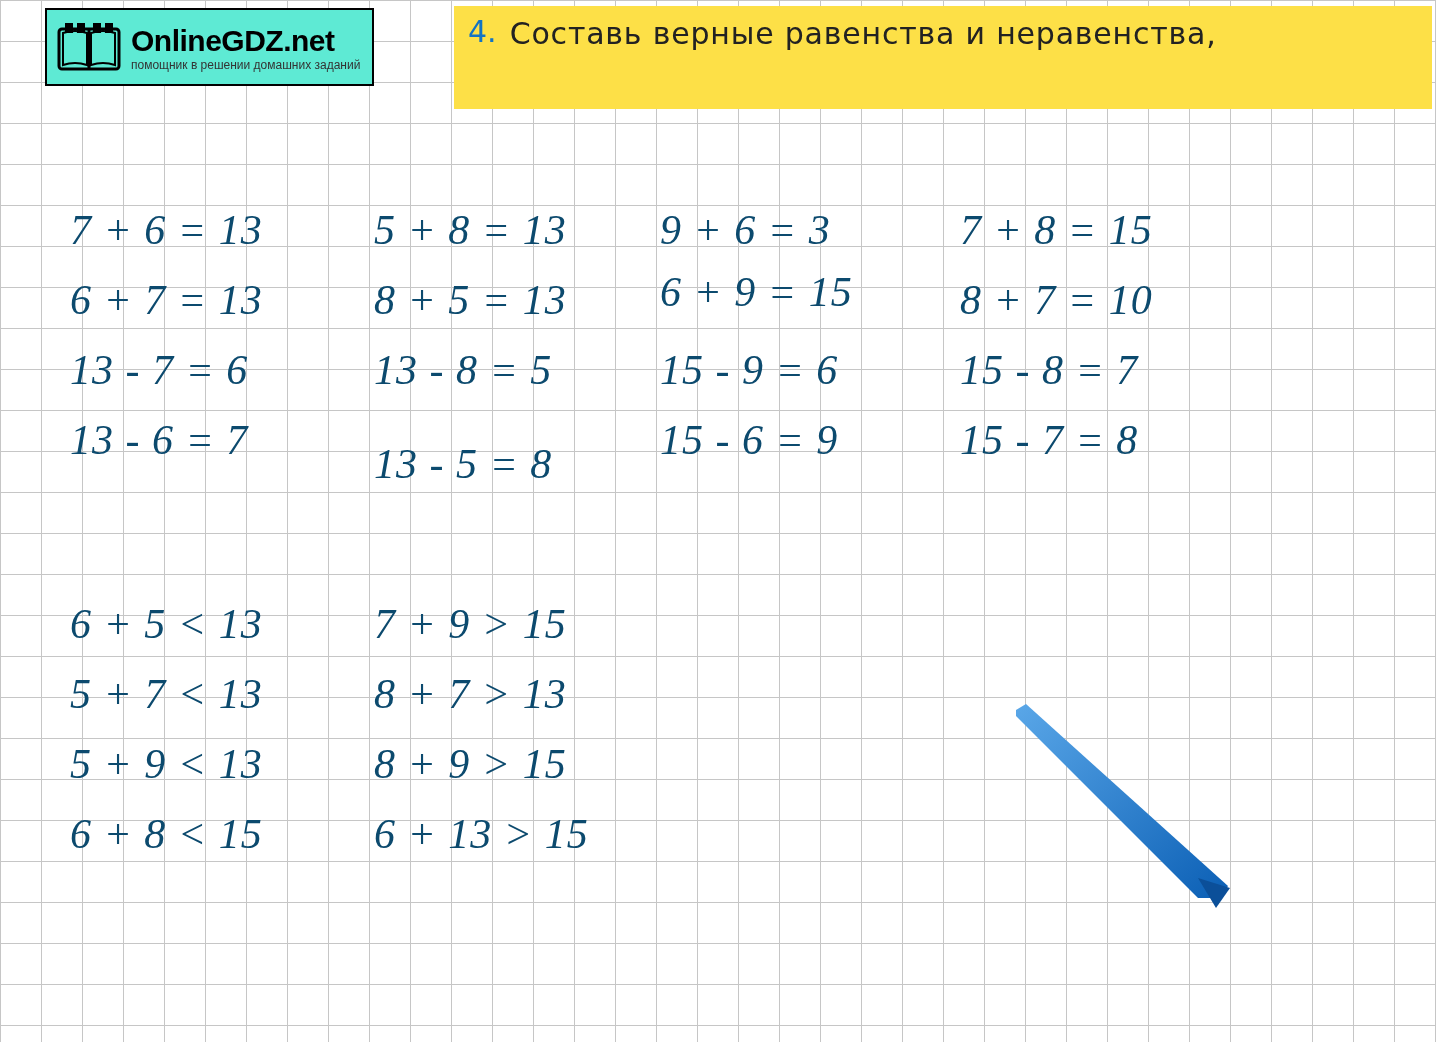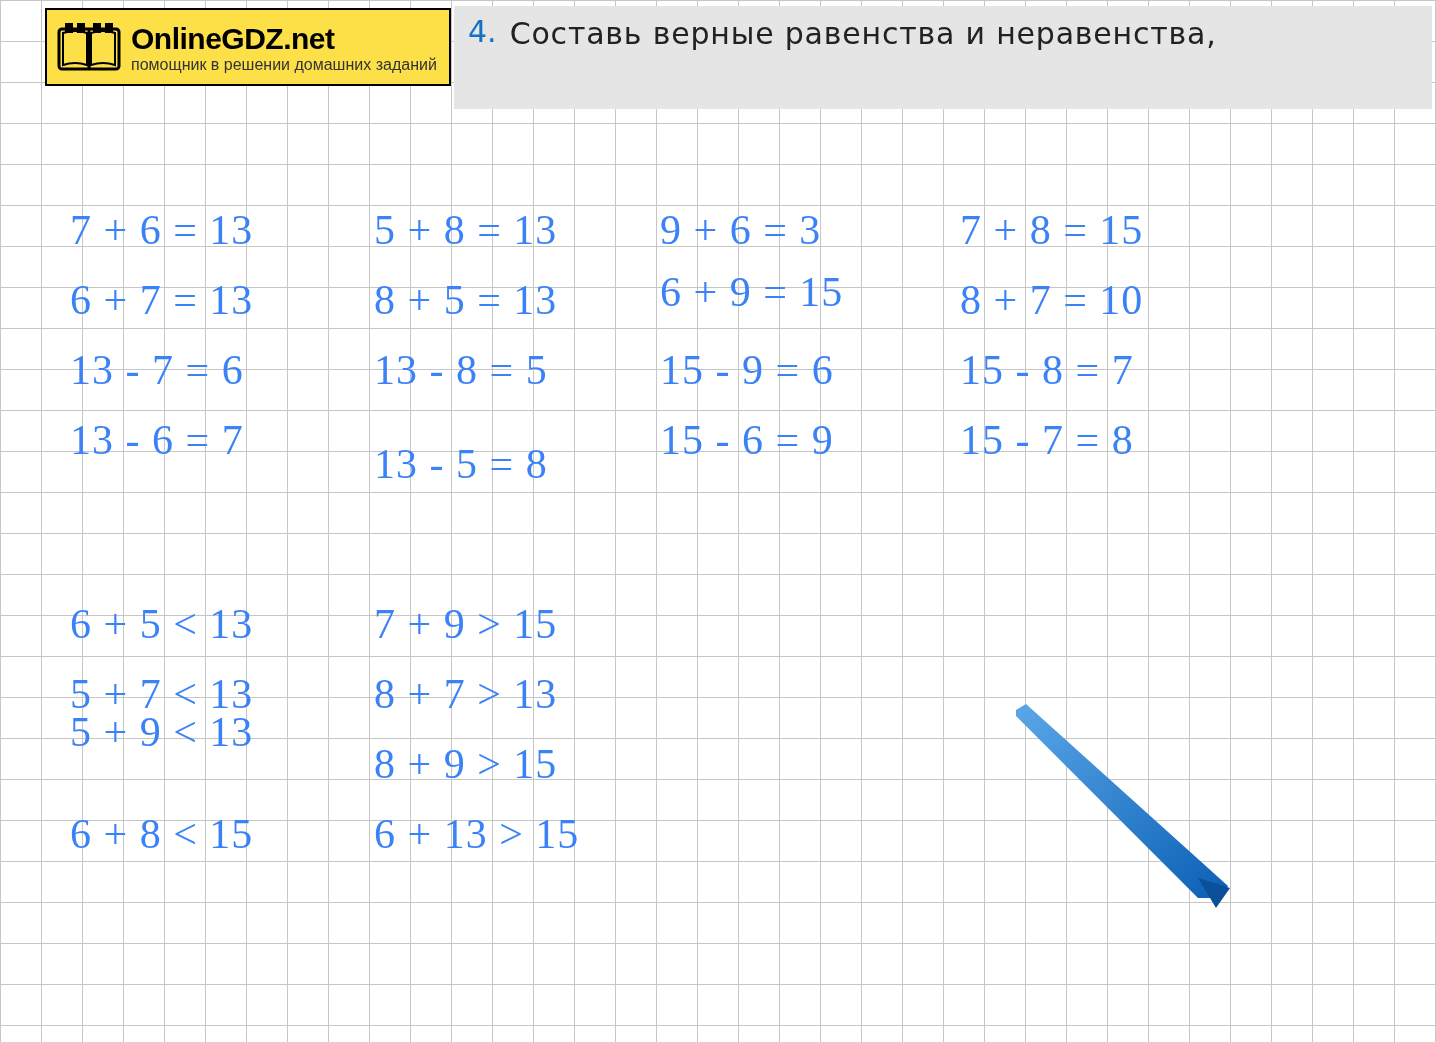--- a/index.html
+++ b/index.html
@@ -15,45 +15,45 @@
       background-image:
         linear-gradient(to right, #999 1px, transparent 1px),
         linear-gradient(to bottom, #999 1px, transparent 1px);
       background-size: 41px 41px;
       opacity: 0.55;
     }
     .logo-box {
       position: absolute;
       top: 8px;
       left: 45px;
-      background: #fde047;
+      background: #5eead4;
       border: 2px solid #000;
       padding: 6px 12px 4px 10px;
       display: flex;
       align-items: center;
       gap: 10px;
       height: 78px;
       z-index: 10;
     }
     .logo-icon {
       width: 64px;
       height: 54px;
       position: relative;
     }
     .logo-icon svg { width: 100%; height: 100%; }
     .logo-text { display: flex; flex-direction: column; }
     .logo-title { font-size: 30px; font-weight: 600; color: #000; letter-spacing: -0.5px; }
-    .logo-sub { font-size: 16px; color: #333; }
+    .logo-sub { font-size: 12px; color: #333; }
 
     .task-box {
       position: absolute;
       top: 6px;
       left: 454px;
       right: 4px;
-      background: #e5e5e5;
+      background: #fde047;
       padding: 8px 14px 14px 14px;
       z-index: 9;
       font-family: "DejaVu Sans", Arial, sans-serif;
     }
     .task-num {
       color: #1273c4;
       font-size: 30px;
       display: inline-block;
       vertical-align: top;
       margin-right: 8px;
@@ -65,21 +65,22 @@
       line-height: 1.35;
       vertical-align: top;
       max-width: 920px;
       letter-spacing: 0.8px;
     }
 
     .eq {
       position: absolute;
       font-family: "Segoe Script", "Brush Script MT", "Comic Sans MS", cursive;
       font-size: 42px;
-      color: #3b82f6;
+      font-style: italic;
+      color: #0c4a6e;
       white-space: nowrap;
       z-index: 5;
       letter-spacing: 1px;
     }
 
     .pen {
       position: absolute;
       left: 998px;
       top: 698px;
       width: 240px;
@@ -134,21 +135,21 @@
 <div class="eq" style="left:660px;top:346px">15 - 9 = 6</div>
 <div class="eq" style="left:660px;top:416px">15 - 6 = 9</div>
 
 <div class="eq" style="left:960px;top:206px">7 + 8 = 15</div>
 <div class="eq" style="left:960px;top:276px">8 + 7 = 10</div>
 <div class="eq" style="left:960px;top:346px">15 - 8 = 7</div>
 <div class="eq" style="left:960px;top:416px">15 - 7 = 8</div>
 
 <div class="eq" style="left:70px;top:600px">6 + 5 &lt; 13</div>
 <div class="eq" style="left:70px;top:670px">5 + 7 &lt; 13</div>
-<div class="eq" style="left:70px;top:708px">5 + 9 &lt; 13</div>
+<div class="eq" style="left:70px;top:740px">5 + 9 &lt; 13</div>
 <div class="eq" style="left:70px;top:810px">6 + 8 &lt; 15</div>
 
 <div class="eq" style="left:374px;top:600px">7 + 9 &gt; 15</div>
 <div class="eq" style="left:374px;top:670px">8 + 7 &gt; 13</div>
 <div class="eq" style="left:374px;top:740px">8 + 9 &gt; 15</div>
 <div class="eq" style="left:374px;top:810px">6 + 13 &gt; 15</div>
 
 <svg class="pen" viewBox="0 0 240 220">
   <defs>
     <linearGradient id="peng" x1="0" y1="0" x2="1" y2="1">

